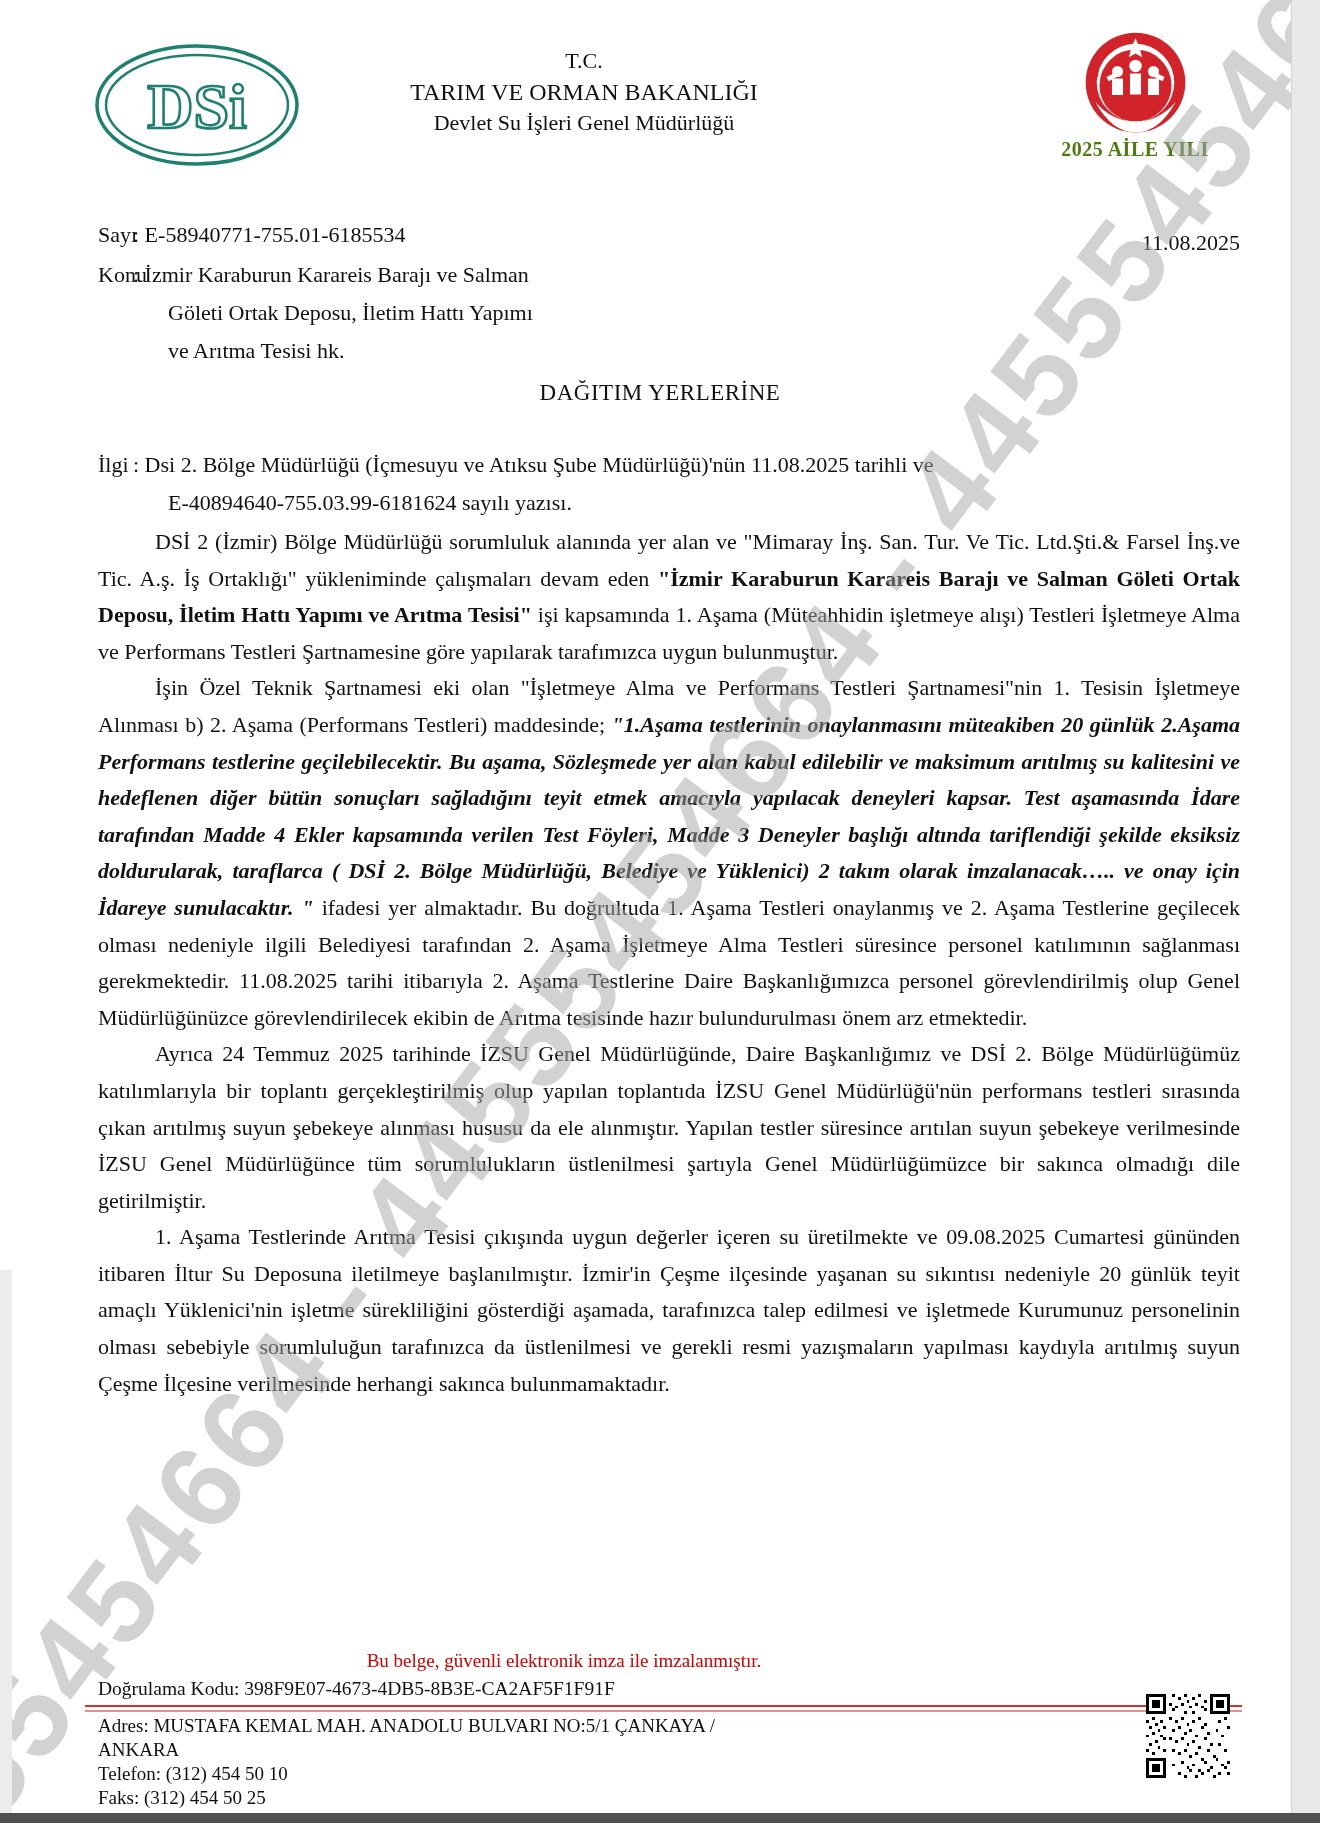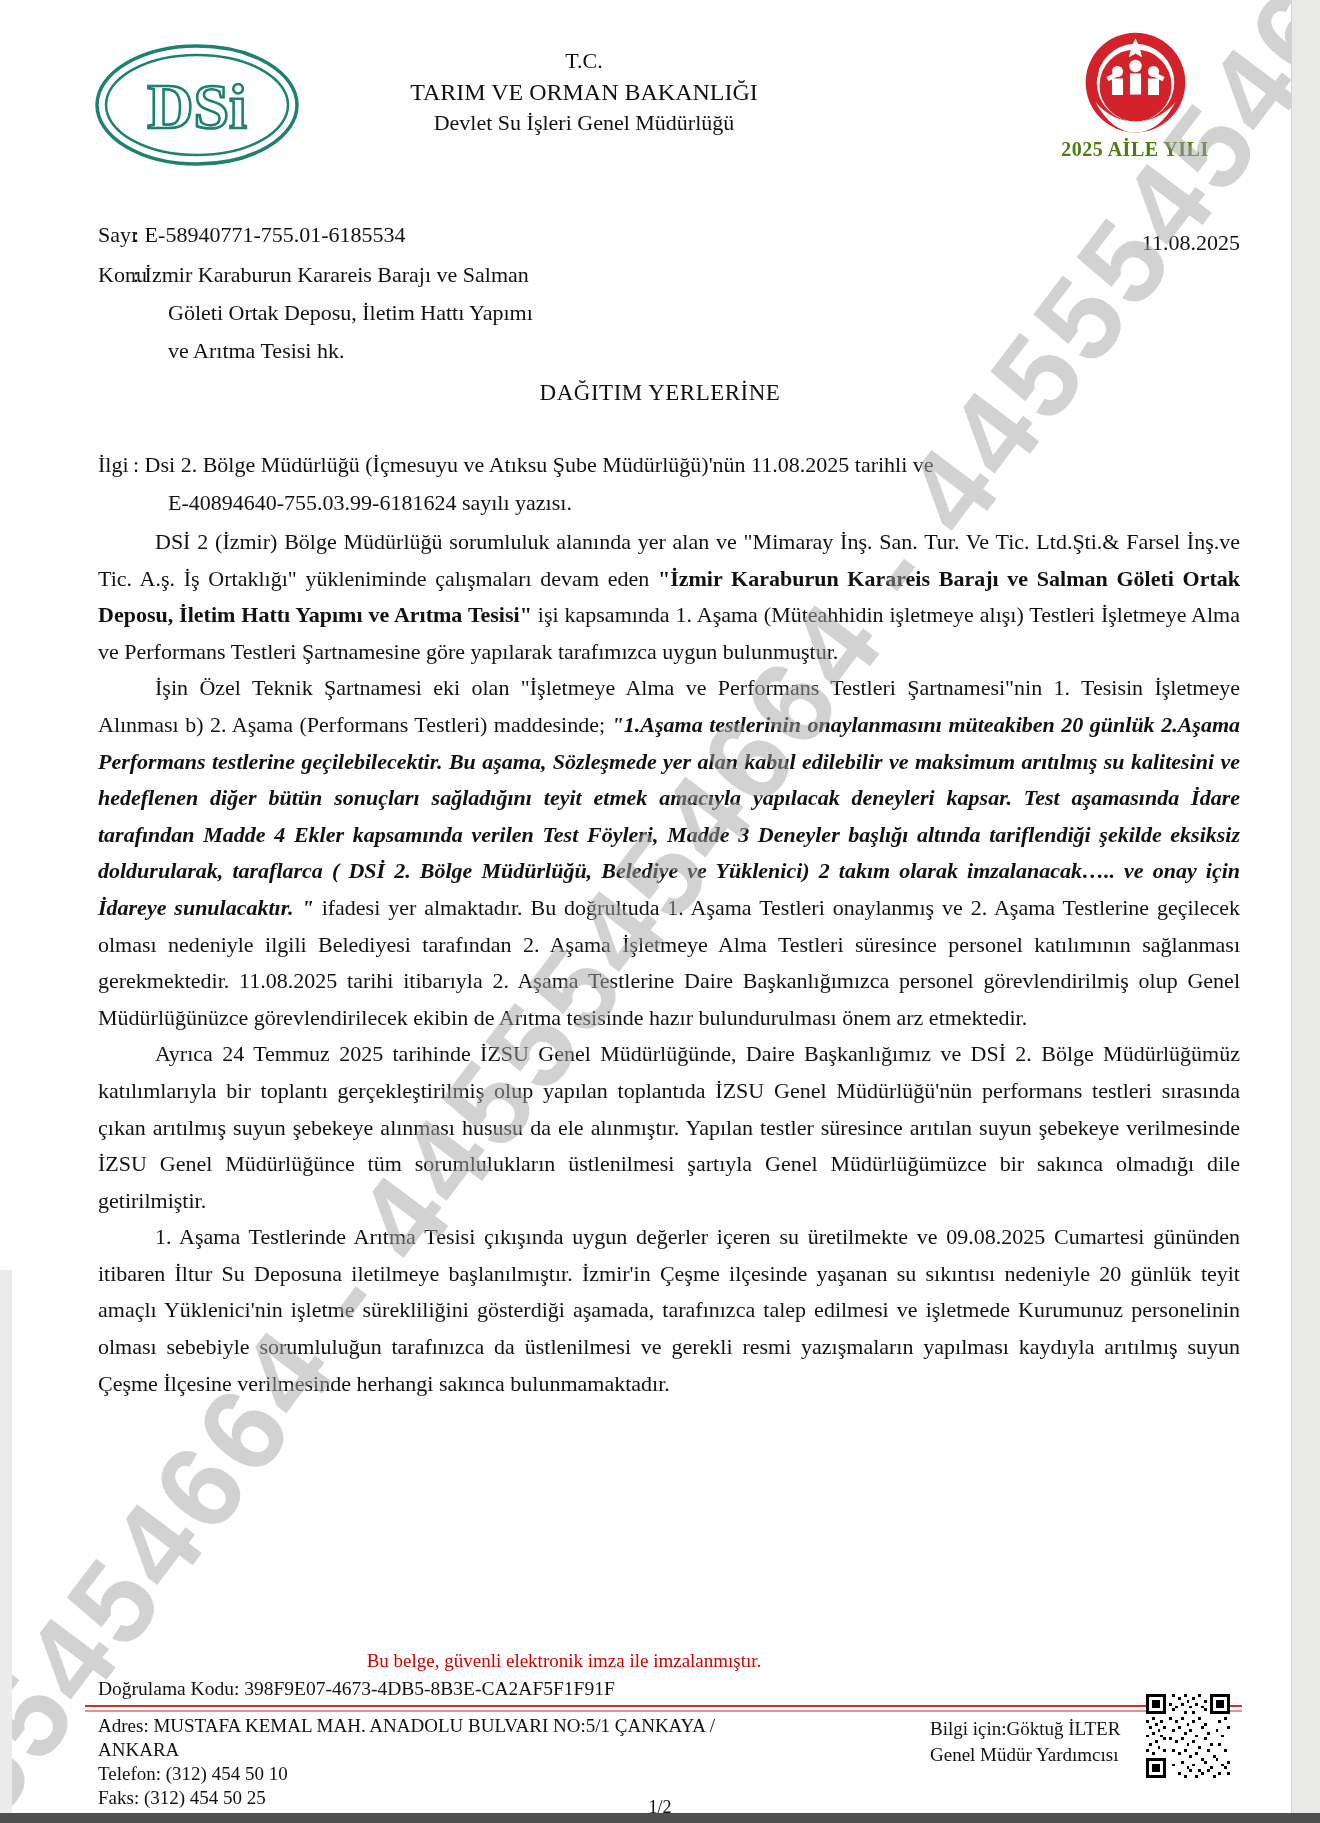--- a/index.html
+++ b/index.html
@@ -123,24 +123,20 @@
   <div class="redrule"></div>
 
   <div class="addr">
     <div>Adres: MUSTAFA KEMAL MAH. ANADOLU BULVARI NO:5/1 ÇANKAYA /</div>
     <div>ANKARA</div>
     <div>Telefon: (312) 454 50 10</div>
     <div>Faks: (312) 454 50 25</div>
     <div class="kep"><span>KEP Adresi : </span><span class="link">dsi.gnlmud@hs01.kep.tr</span></div>
   </div>
 
-  <div class="contact">
-    <div>Bilgi için:Göktuğ İLTER</div>
-    <div>Genel Müdür Yardımcısı</div>
-  </div>
 
   <svg class="qr" viewBox="0 0 29 29" shape-rendering="crispEdges" aria-hidden="true">
     <rect width="29" height="29" fill="#ffffff"></rect>
     <g fill="#000000">
       <path d="M0 0h7v7h-7z"></path>
         <rect x="1" y="1" width="5" height="5" fill="#fff"></rect>
         <rect x="2" y="2" width="3" height="3"></rect>
       <path d="M22 0h7v7h-7z"></path>
         <rect x="23" y="1" width="5" height="5" fill="#fff"></rect>
         <rect x="24" y="2" width="3" height="3"></rect>
@@ -148,18 +144,17 @@
         <rect x="1" y="23" width="5" height="5" fill="#fff"></rect>
         <rect x="2" y="24" width="3" height="3"></rect>
       <path d="M9 0h1v1h-1zM11 1h1v1h-1zM13 0h1v1h-1zM14 2h1v1h-1zM16 1h1v1h-1zM18 0h1v1h-1zM20 2h1v1h-1zM8 3h1v1h-1zM10 4h1v1h-1zM12 3h1v1h-1zM15 4h1v1h-1zM17 3h1v1h-1zM19 4h1v1h-1zM9 5h1v1h-1zM13 6h1v1h-1zM16 6h1v1h-1zM20 5h1v1h-1z"></path>
       <path d="M0 9h1v1h-1zM2 8h1v1h-1zM1 11h1v1h-1zM3 10h1v1h-1zM5 9h1v1h-1zM4 12h1v1h-1zM6 11h1v1h-1zM0 14h1v1h-1zM2 13h1v1h-1zM5 14h1v1h-1zM3 16h1v1h-1zM1 17h1v1h-1zM6 15h1v1h-1zM4 18h1v1h-1zM2 20h1v1h-1zM0 19h1v1h-1zM6 19h1v1h-1z"></path>
       <path d="M8 8h1v1h-1zM10 9h1v1h-1zM12 8h1v1h-1zM14 10h1v1h-1zM16 9h1v1h-1zM18 8h1v1h-1zM20 10h1v1h-1zM9 12h1v1h-1zM11 11h1v1h-1zM13 13h1v1h-1zM15 12h1v1h-1zM17 14h1v1h-1zM19 11h1v1h-1zM21 13h1v1h-1zM8 15h1v1h-1zM10 16h1v1h-1zM12 15h1v1h-1zM14 17h1v1h-1zM16 16h1v1h-1zM18 18h1v1h-1zM20 15h1v1h-1zM22 17h1v1h-1z"></path>
       <path d="M9 19h1v1h-1zM11 20h1v1h-1zM13 19h1v1h-1zM15 21h1v1h-1zM17 20h1v1h-1zM19 22h1v1h-1zM21 19h1v1h-1zM23 21h1v1h-1zM25 9h1v1h-1zM27 8h1v1h-1zM24 12h1v1h-1zM26 14h1v1h-1zM28 11h1v1h-1zM25 17h1v1h-1zM27 19h1v1h-1zM24 22h1v1h-1zM26 24h1v1h-1zM28 27h1v1h-1z"></path>
       <path d="M9 24h1v1h-1zM12 23h1v1h-1zM14 25h1v1h-1zM16 24h1v1h-1zM18 26h1v1h-1zM20 23h1v1h-1zM22 25h1v1h-1zM11 27h1v1h-1zM13 28h1v1h-1zM15 26h1v1h-1zM17 28h1v1h-1zM19 27h1v1h-1zM21 26h1v1h-1zM23 28h1v1h-1zM25 27h1v1h-1zM27 25h1v1h-1zM28 23h1v1h-1z"></path>
     </g>
   </svg>
 
-  <div class="pagenum">1/2</div>
 
   <div class="edge-right"></div>
   <div class="edge-left"></div>
   <div class="bottombar"></div>
 </div>
 
 </body></html>

